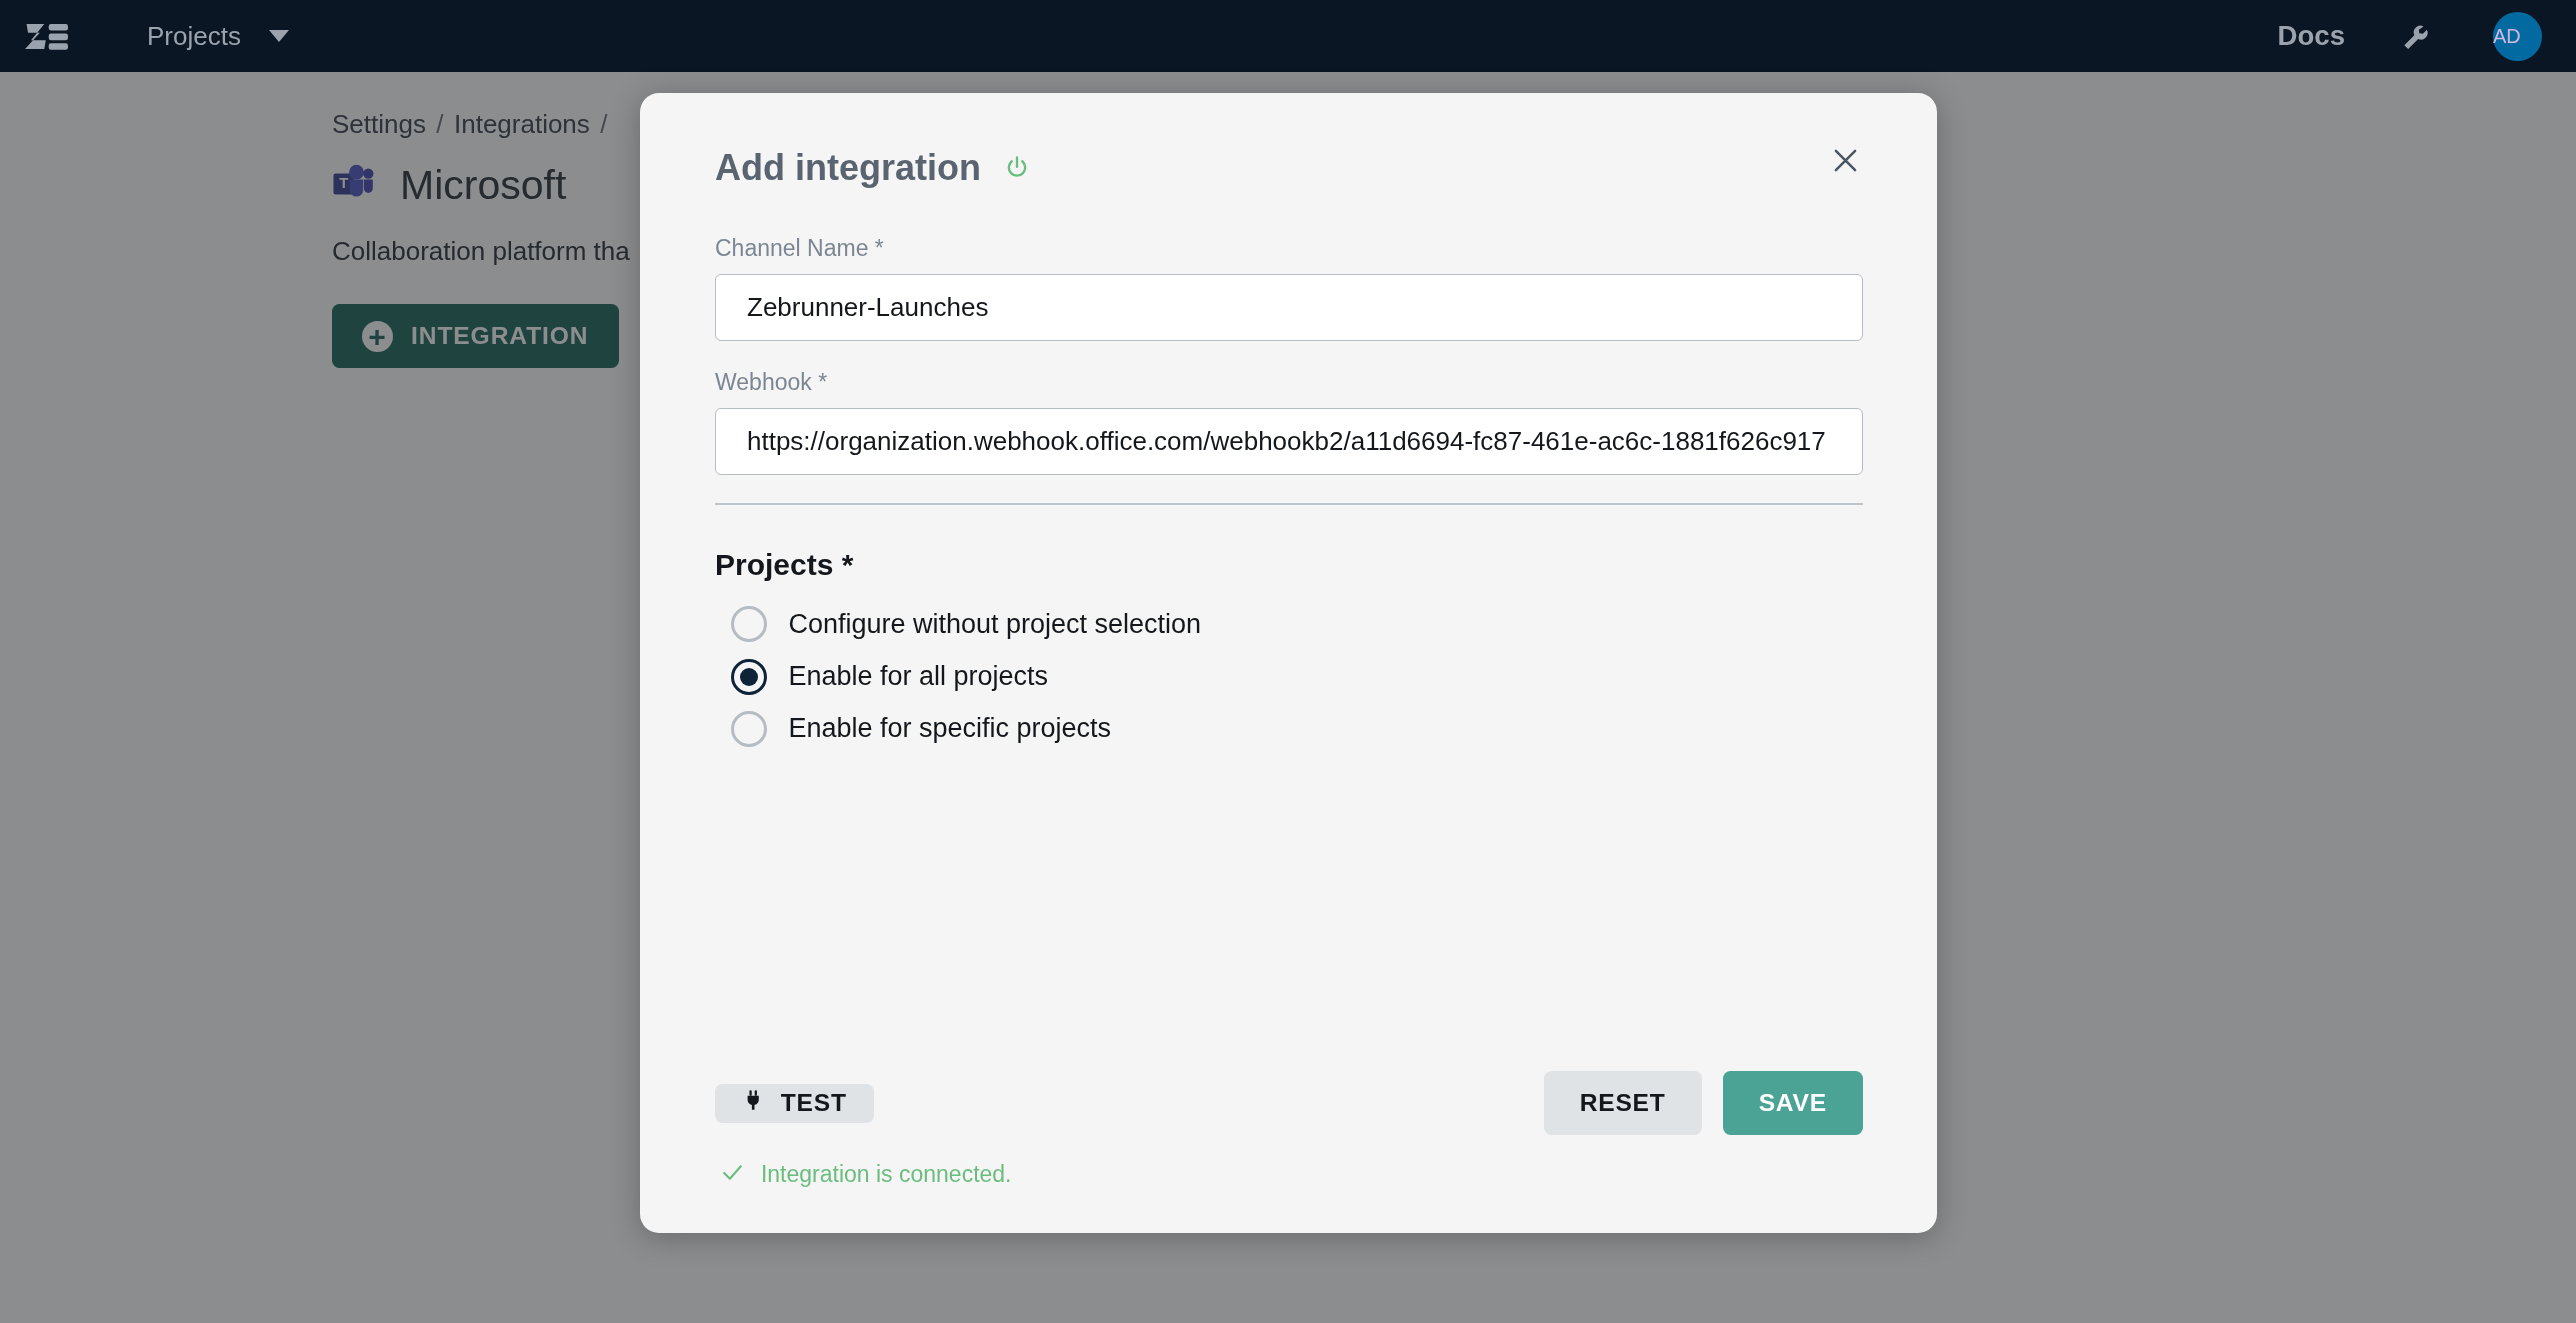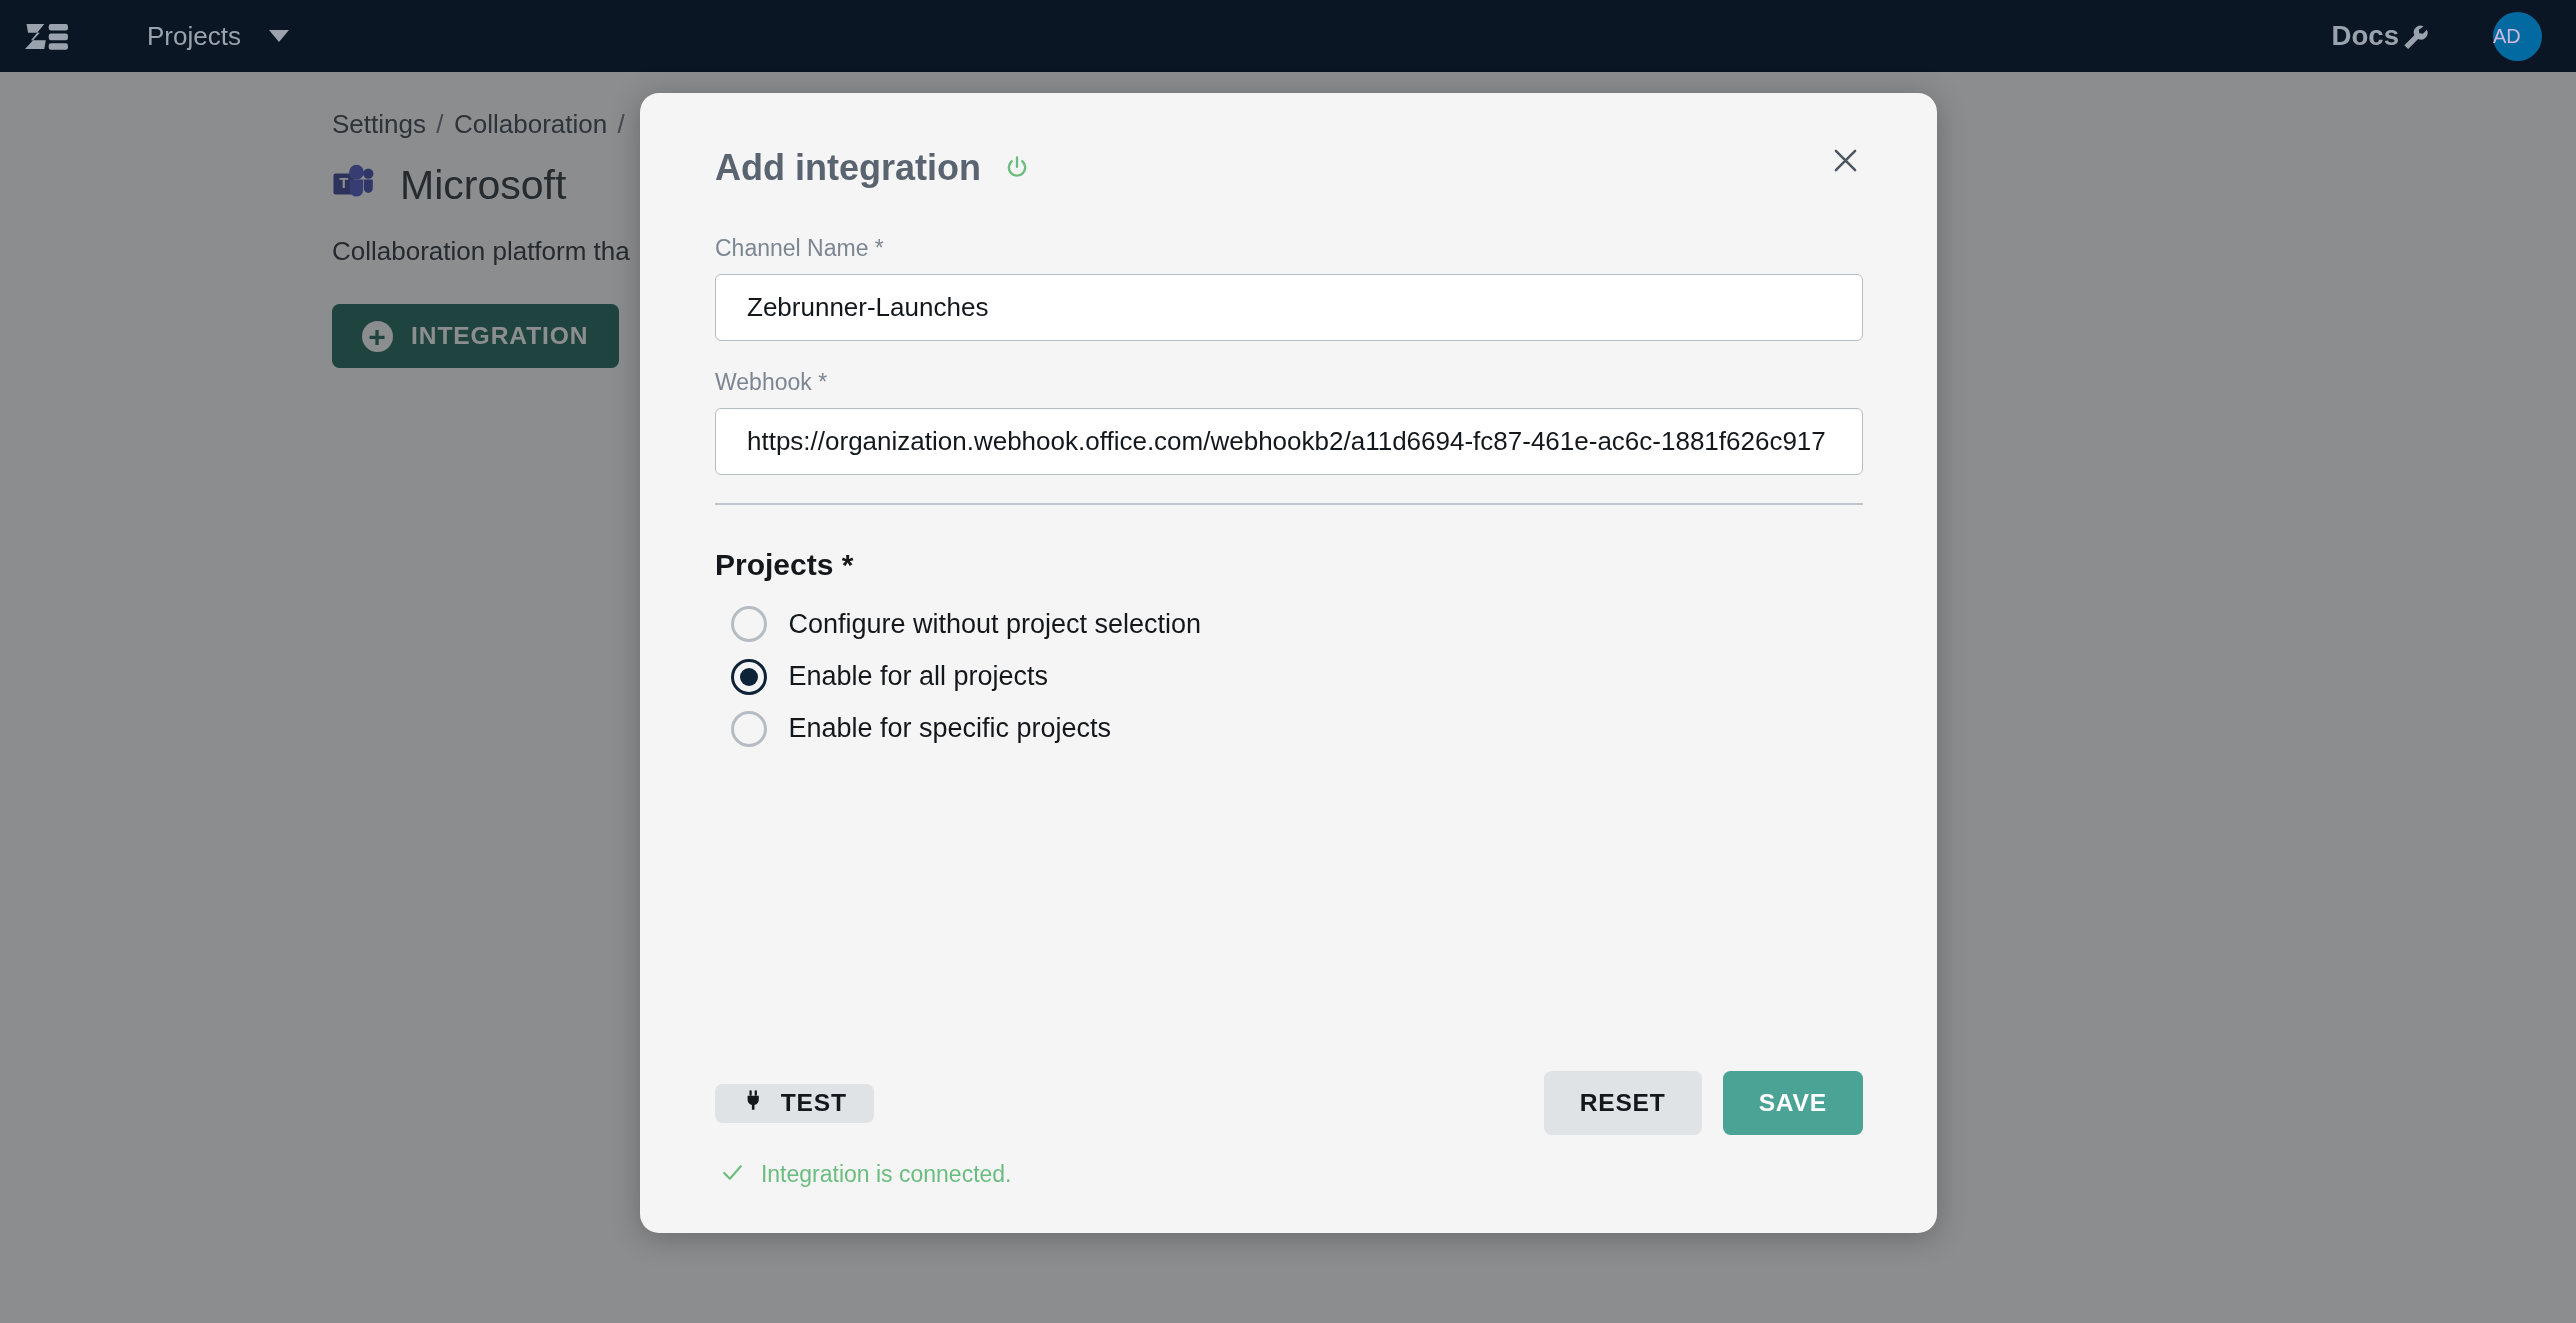--- a/index.html
+++ b/index.html
@@ -48,20 +48,21 @@
     display: flex;
     align-items: center;
     gap: 0px;
     margin-right: 34px;
   }
   .docs-link {
     color: #9aa3ad;
     font-size: 27.6px;
     font-weight: bold;
     cursor: pointer;
+    margin-right: 54px;
   }
   .wrench { margin-right: 54px; cursor: pointer; display:flex; }
   .avatar {
     width: 49px; height: 49px;
     border-radius: 50%;
     background: #0369a1;
     color: #cdb9dd;
     font-size: 20px;
     display: flex; align-items: center; justify-content: flex-start;
     cursor: pointer;
@@ -281,21 +282,21 @@
     color: #6abd7f;
   }
 </style>
 </head>
 <body>
 
 <div class="page">
   <div class="breadcrumb">
     <span>Settings</span>
     <span class="sep">/</span>
-    <span>Collaboration</span>
+    <span>Integrations</span>
     <span class="sep">/</span>
   </div>
 
   <div class="int-title-row">
     <span>
       <svg width="43" height="42" viewBox="0 0 58 56">
         <rect x="2" y="14" width="28" height="28" rx="3" fill="#3b4296"></rect>
         <text x="16" y="34" font-size="20" font-family="Liberation Sans, sans-serif" fill="#ffffff" text-anchor="middle" font-weight="bold">T</text>
         <circle cx="33" cy="12" r="10" fill="#5159c4"></circle>
         <circle cx="49" cy="14" r="7" fill="#434ab0"></circle>

